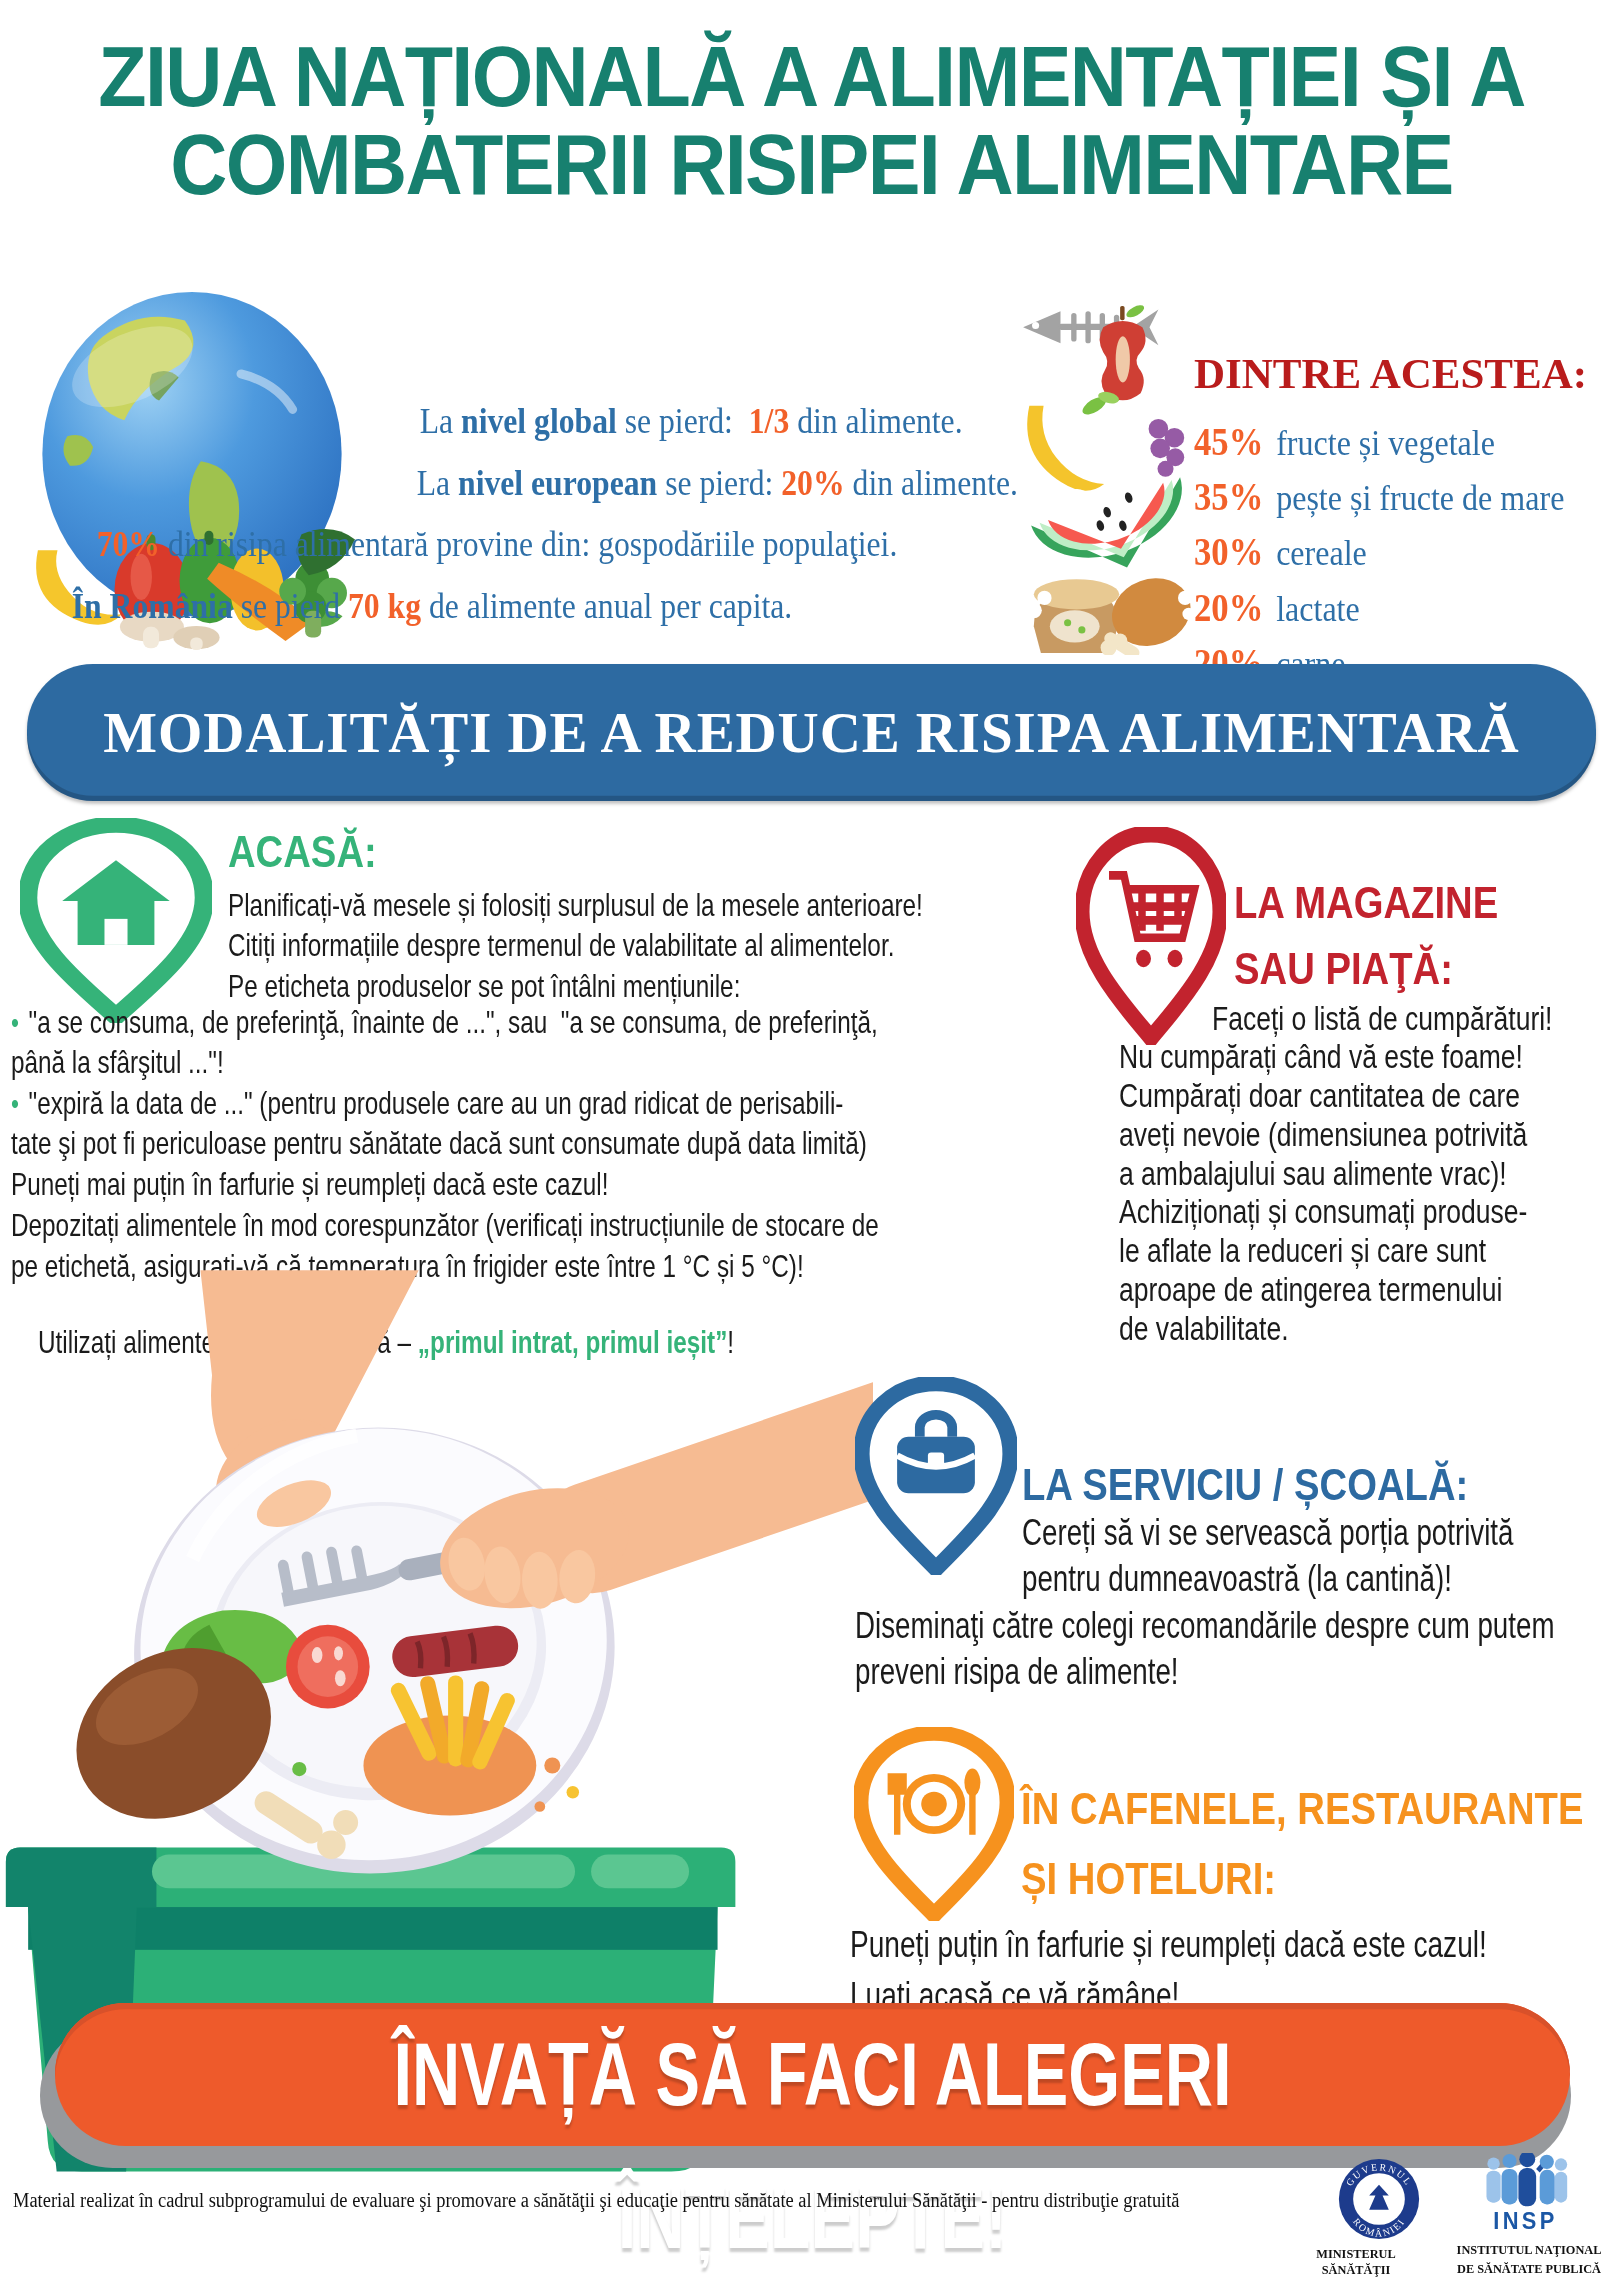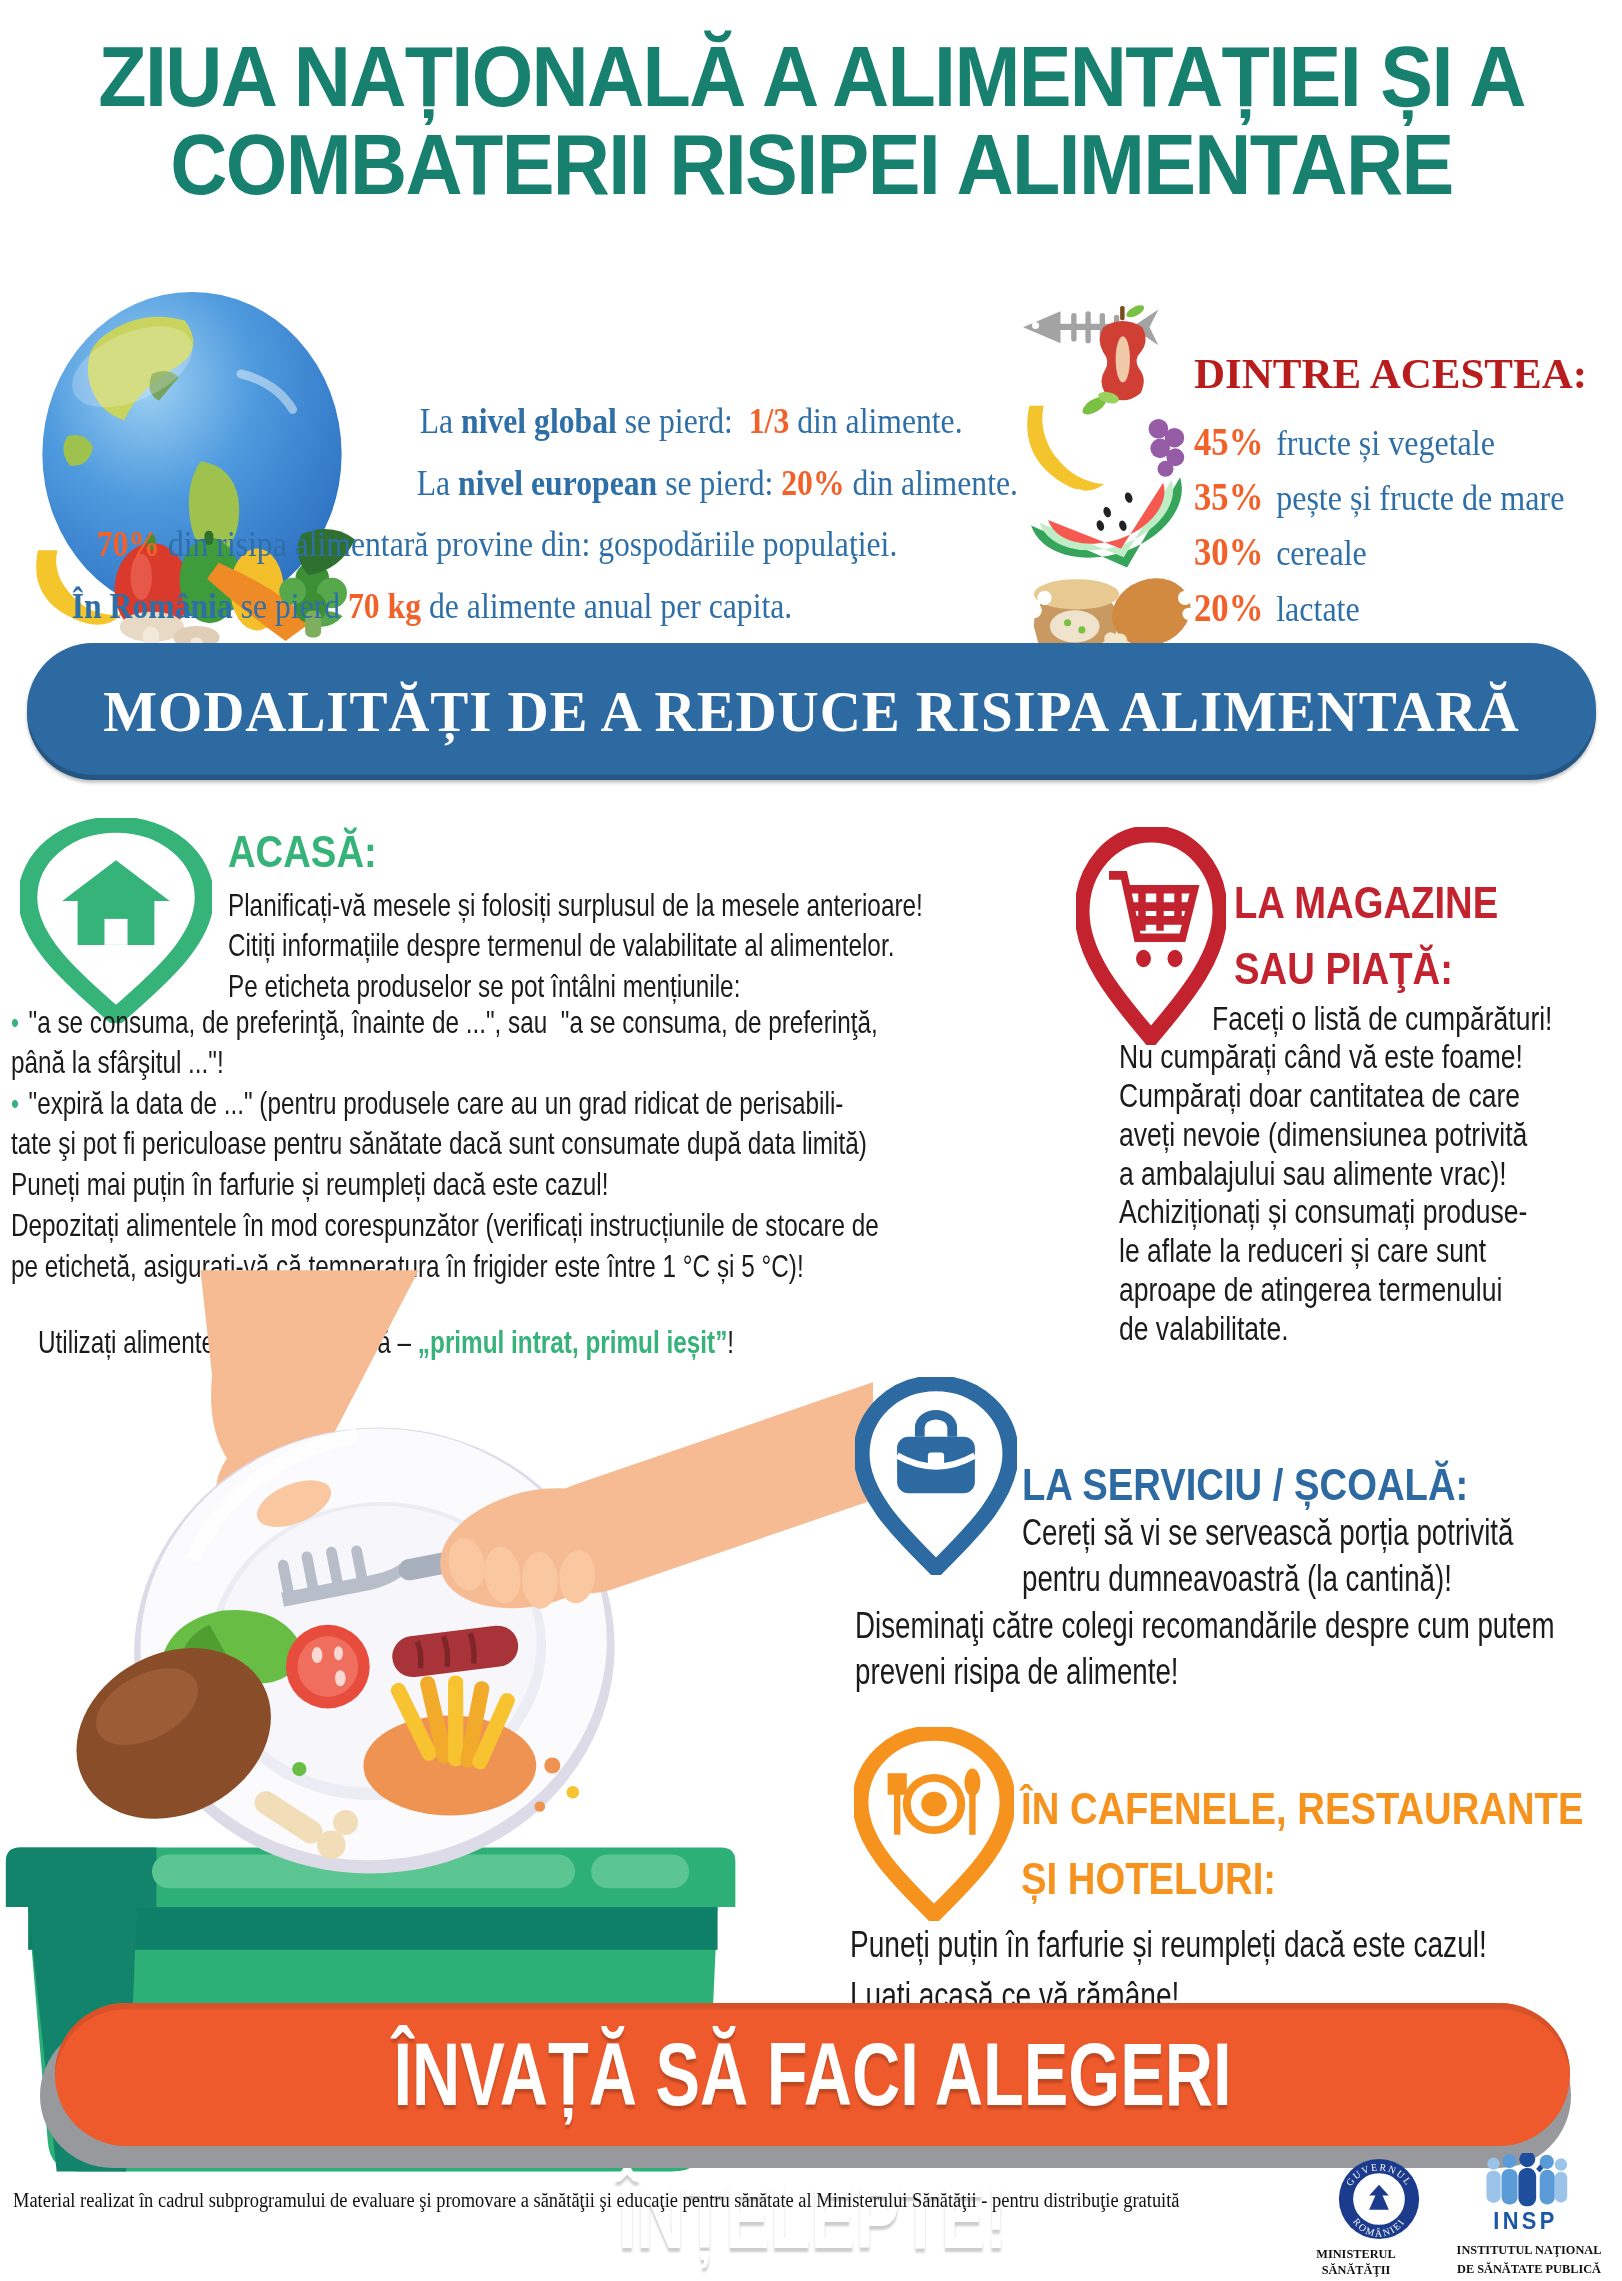--- a/index.html
+++ b/index.html
@@ -11,21 +11,21 @@
   .h1{font-weight:700;font-size:86px;line-height:88px;color:#17806f;letter-spacing:-1.8px;
       transform:scaleX(.92);transform-origin:50% 0;}
   .date{font-family:"Liberation Serif",serif;font-weight:700;font-size:41px;color:#f2612a;}
   .stat{font-family:"Liberation Serif",serif;font-size:36px;color:#2e6fa7;transform:scaleX(.88);}
   .bd{font-weight:700;}
   .acc{color:#f2612a;font-weight:700;}
   .bk-title{font-family:"Liberation Serif",serif;font-weight:700;font-size:43px;color:#b91c1c;}
   .bk-item{font-family:"Liberation Serif",serif;transform:scaleX(.89);}
   .pct{font-size:39px;font-weight:700;color:#f2612a;margin-right:14.3px;}
   .lbl{font-size:36px;color:#2e6fa7;}
-  .banner{position:absolute;left:27px;top:643px;width:1569px;height:137px;border-radius:66px;
+  .banner{position:absolute;left:27px;top:664px;width:1569px;height:137px;border-radius:66px;
           background:#2d6aa1;box-shadow:inset 0 -5.3px 0 rgba(0,0,0,.18), 0 2.7px 3.6px rgba(0,0,0,.25);}
   .banner-t{font-family:"Liberation Serif",serif;font-weight:700;font-size:57px;color:#fff;
             line-height:137px;letter-spacing:0.9px;}
   .sec{position:absolute;font-weight:700;font-size:45px;line-height:50px;white-space:pre;
        transform:scaleX(.85);transform-origin:0 0;}
   .body36{font-size:32px;line-height:36px;transform:scaleX(.76);}
   .body38{font-size:34px;line-height:37px;transform:scaleX(.78);}
   .body40{font-size:36px;line-height:39px;transform:scaleX(.77);}
   .dot{color:#35b379;font-size:30px;margin-right:12.5px;}
   .green-quote{color:#35b379;font-weight:700;}

